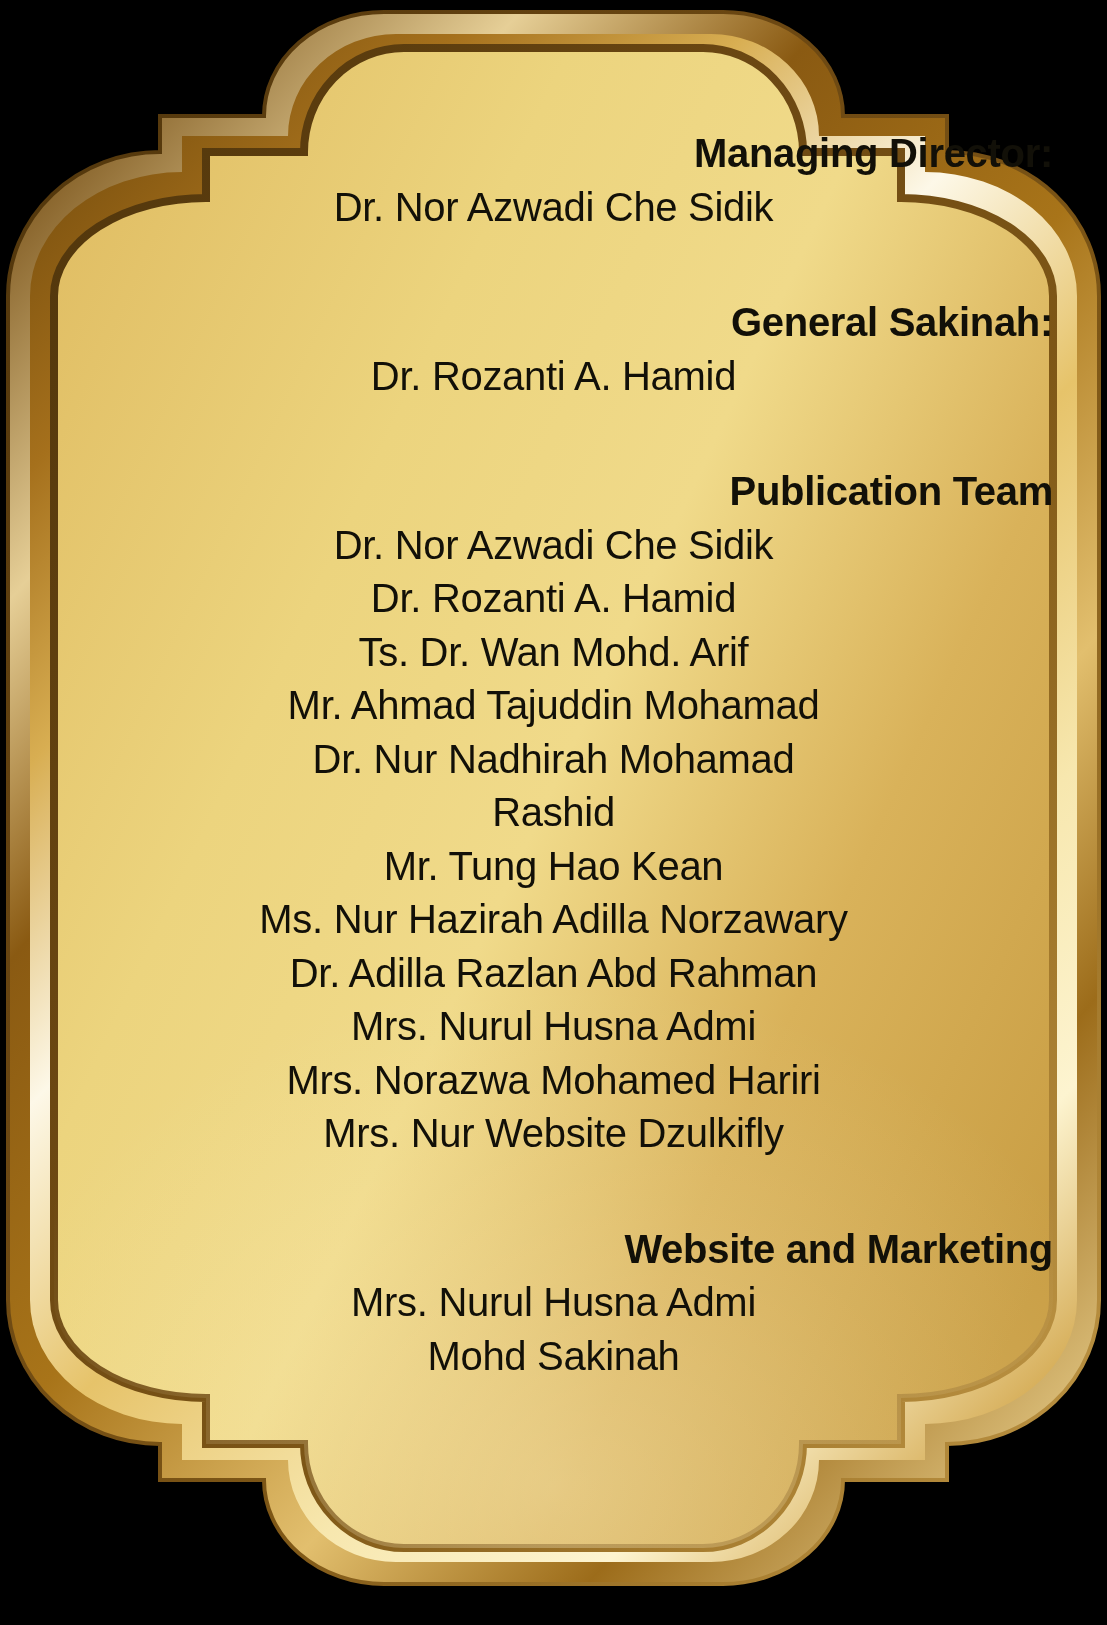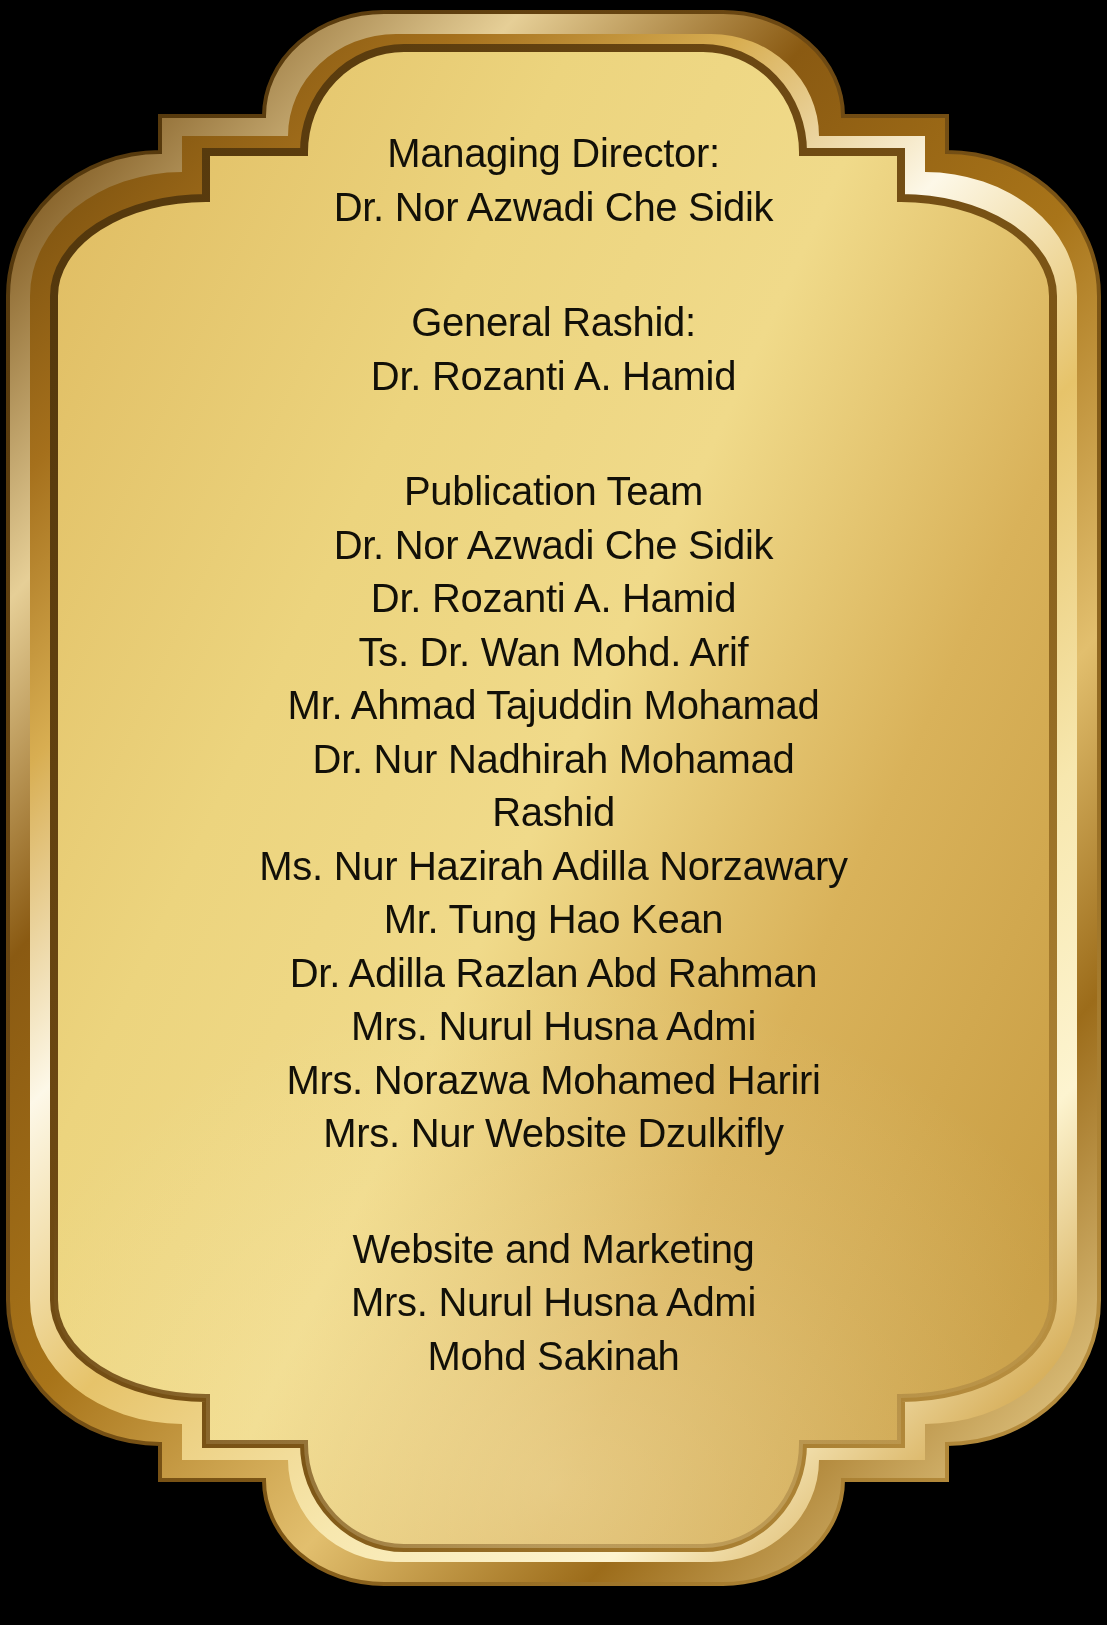--- a/index.html
+++ b/index.html
@@ -31,21 +31,22 @@
     text-align: center;
     color: #121008;
     font-size: 40px;
     line-height: 53.5px;
     letter-spacing: -0.3px;
   }
   .section {
     margin: 0 0 62px 0;
   }
   .section-header {
-    font-weight: 400;
+    font-weight: 700;
+    text-align: right;
   }
   .person-line {
     font-weight: 400;
   }
   .person-line.narrow {
     max-width: 560px;
     margin: 0 auto;
   }
 </style>
 </head>
@@ -168,33 +169,33 @@
   </svg>
 
   <div class="content">
 
     <div class="section">
       <div class="section-header">Managing Director:</div>
       <div class="person-line">Dr. Nor Azwadi Che Sidik</div>
     </div>
 
     <div class="section">
-      <div class="section-header">General Rashid:</div>
+      <div class="section-header">General Sakinah:</div>
       <div class="person-line">Dr. Rozanti A. Hamid</div>
     </div>
 
     <div class="section">
       <div class="section-header">Publication Team</div>
       <div class="person-line">Dr. Nor Azwadi Che Sidik</div>
       <div class="person-line">Dr. Rozanti A. Hamid</div>
       <div class="person-line">Ts. Dr. Wan Mohd. Arif</div>
       <div class="person-line">Mr. Ahmad Tajuddin Mohamad</div>
       <div class="person-line narrow">Dr. Nur Nadhirah Mohamad Rashid</div>
+      <div class="person-line">Mr. Tung Hao Kean</div>
       <div class="person-line">Ms. Nur Hazirah Adilla Norzawary</div>
-      <div class="person-line">Mr. Tung Hao Kean</div>
       <div class="person-line">Dr. Adilla Razlan Abd Rahman</div>
       <div class="person-line">Mrs. Nurul Husna Admi</div>
       <div class="person-line">Mrs. Norazwa Mohamed Hariri</div>
       <div class="person-line">Mrs. Nur Website Dzulkifly</div>
     </div>
 
     <div class="section">
       <div class="section-header">Website and Marketing</div>
       <div class="person-line">Mrs. Nurul Husna Admi</div>
       <div class="person-line">Mohd Sakinah</div>

